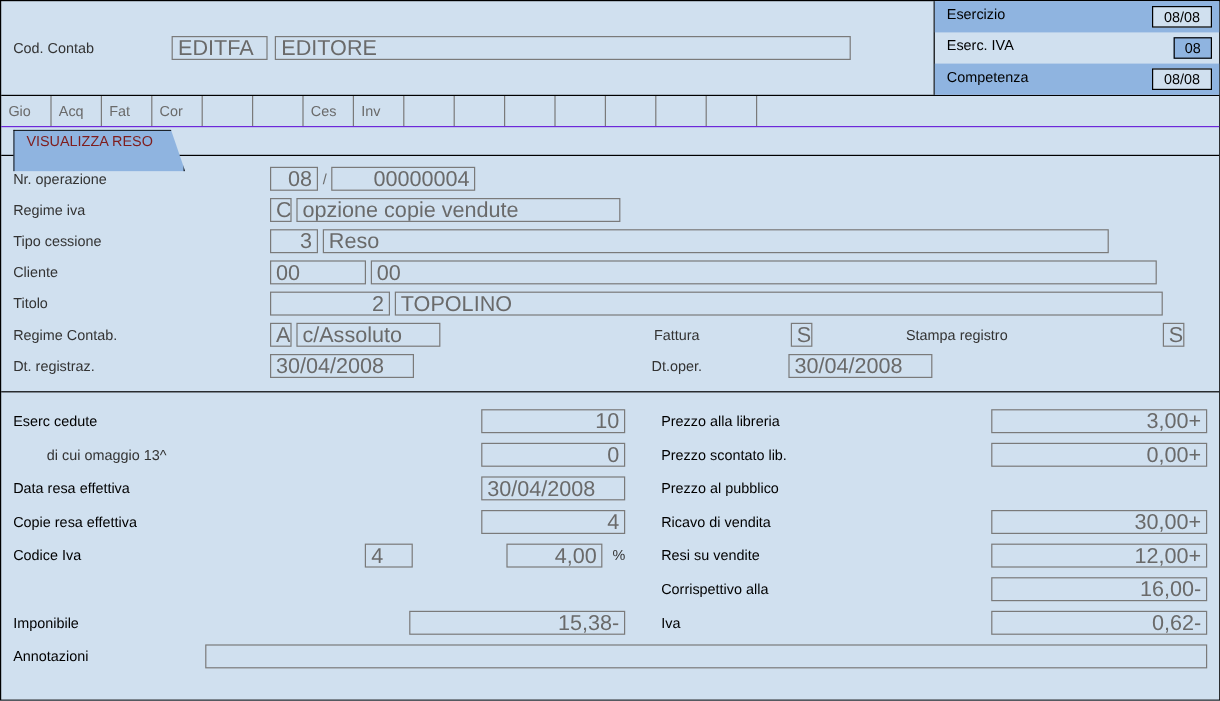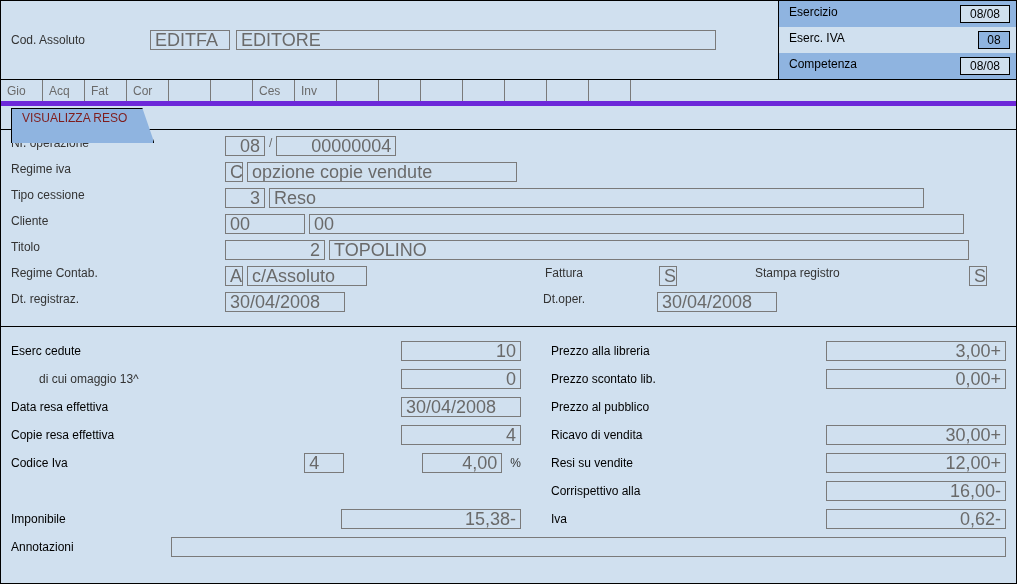--- a/index.html
+++ b/index.html
@@ -38,21 +38,21 @@
   }
   .hdr-right .row.hi { background: #8fb4e0; }
   .hdr-right .val {
     border: 1px solid #000; background: #8fb4e0;
     height: 18px; line-height: 16px; text-align: center;
     min-width: 50px; padding: 0 4px; font-size: 12px;
   }
   .hdr-right .row.hi .val { background: #d0e0ef; }
 
   
-  .tabstrip { display: flex; border-bottom: 5px solid #6d28d9; height: 26px; text-align: right; }
+  .tabstrip { display: flex; border-bottom: 1px solid #6d28d9; height: 26px; text-align: right; }
   .tab {
     border-right: 1px solid #7a7a7a;
     min-width: 42px;
     display: flex; align-items: center; justify-content: flex-start;
     padding: 0 6px;
     color: #6a6a6a;
     font-size: 12px;
   }
   .tabstrip .tab:first-child { border-left: none; }
 
@@ -61,21 +61,21 @@
   .pagetab {
     position: absolute; top: 2px; left: 10px;
     background: #8fb4e0; color: #7f1d1d;
     border: 1px solid #000; border-bottom: none;
     padding: 2px 26px 18px 10px; font-size: 12px;
     clip-path: polygon(0 0, calc(100% - 12px) 0, 100% 100%, 0 100%);
   }
 
   
   .form { padding: 6px 10px 8px 10px; border-bottom: 1px solid #000; }
-  .frow { display: flex; align-items: flex-start; height: 26px; gap: 4px; }
+  .frow { display: flex; align-items: center; height: 26px; gap: 4px; }
   .flab { width: 210px; color: #333; }
   .flab.indent { padding-left: 28px; }
   .sp { display: inline-block; }
 
   
   .bottom { padding: 10px 10px; }
   .brow { display: flex; align-items: center; height: 28px; }
   .blab-l { width: 280px; }
   .bval-l { width: 230px; display: flex; justify-content: flex-end; align-items: center; gap: 4px; }
   .bgap  { width: 30px; }
@@ -86,21 +86,21 @@
   .w80 { width: 80px; } .w100{ width:100px; } .w120{ width:120px; } .w180{ width:180px; }
   .suffix { color: #333; margin-left: 4px; }
 </style>
 </head>
 <body>
 
 <div class="wrap">
 
   <div class="hdr">
     <div class="hdr-left">
-      <span class="label">Cod. Assoluto</span>
+      <span class="label">Cod. Contab</span>
       <span class="hdr-fields">
         <span class="ro-field w80">EDITFA</span>
         <span class="ro-field" style="width:480px">EDITORE</span>
       </span>
     </div>
     <div class="hdr-right">
       <div class="row hi">
         <span>Esercizio</span>
         <span class="val">08/08</span>
       </div>

